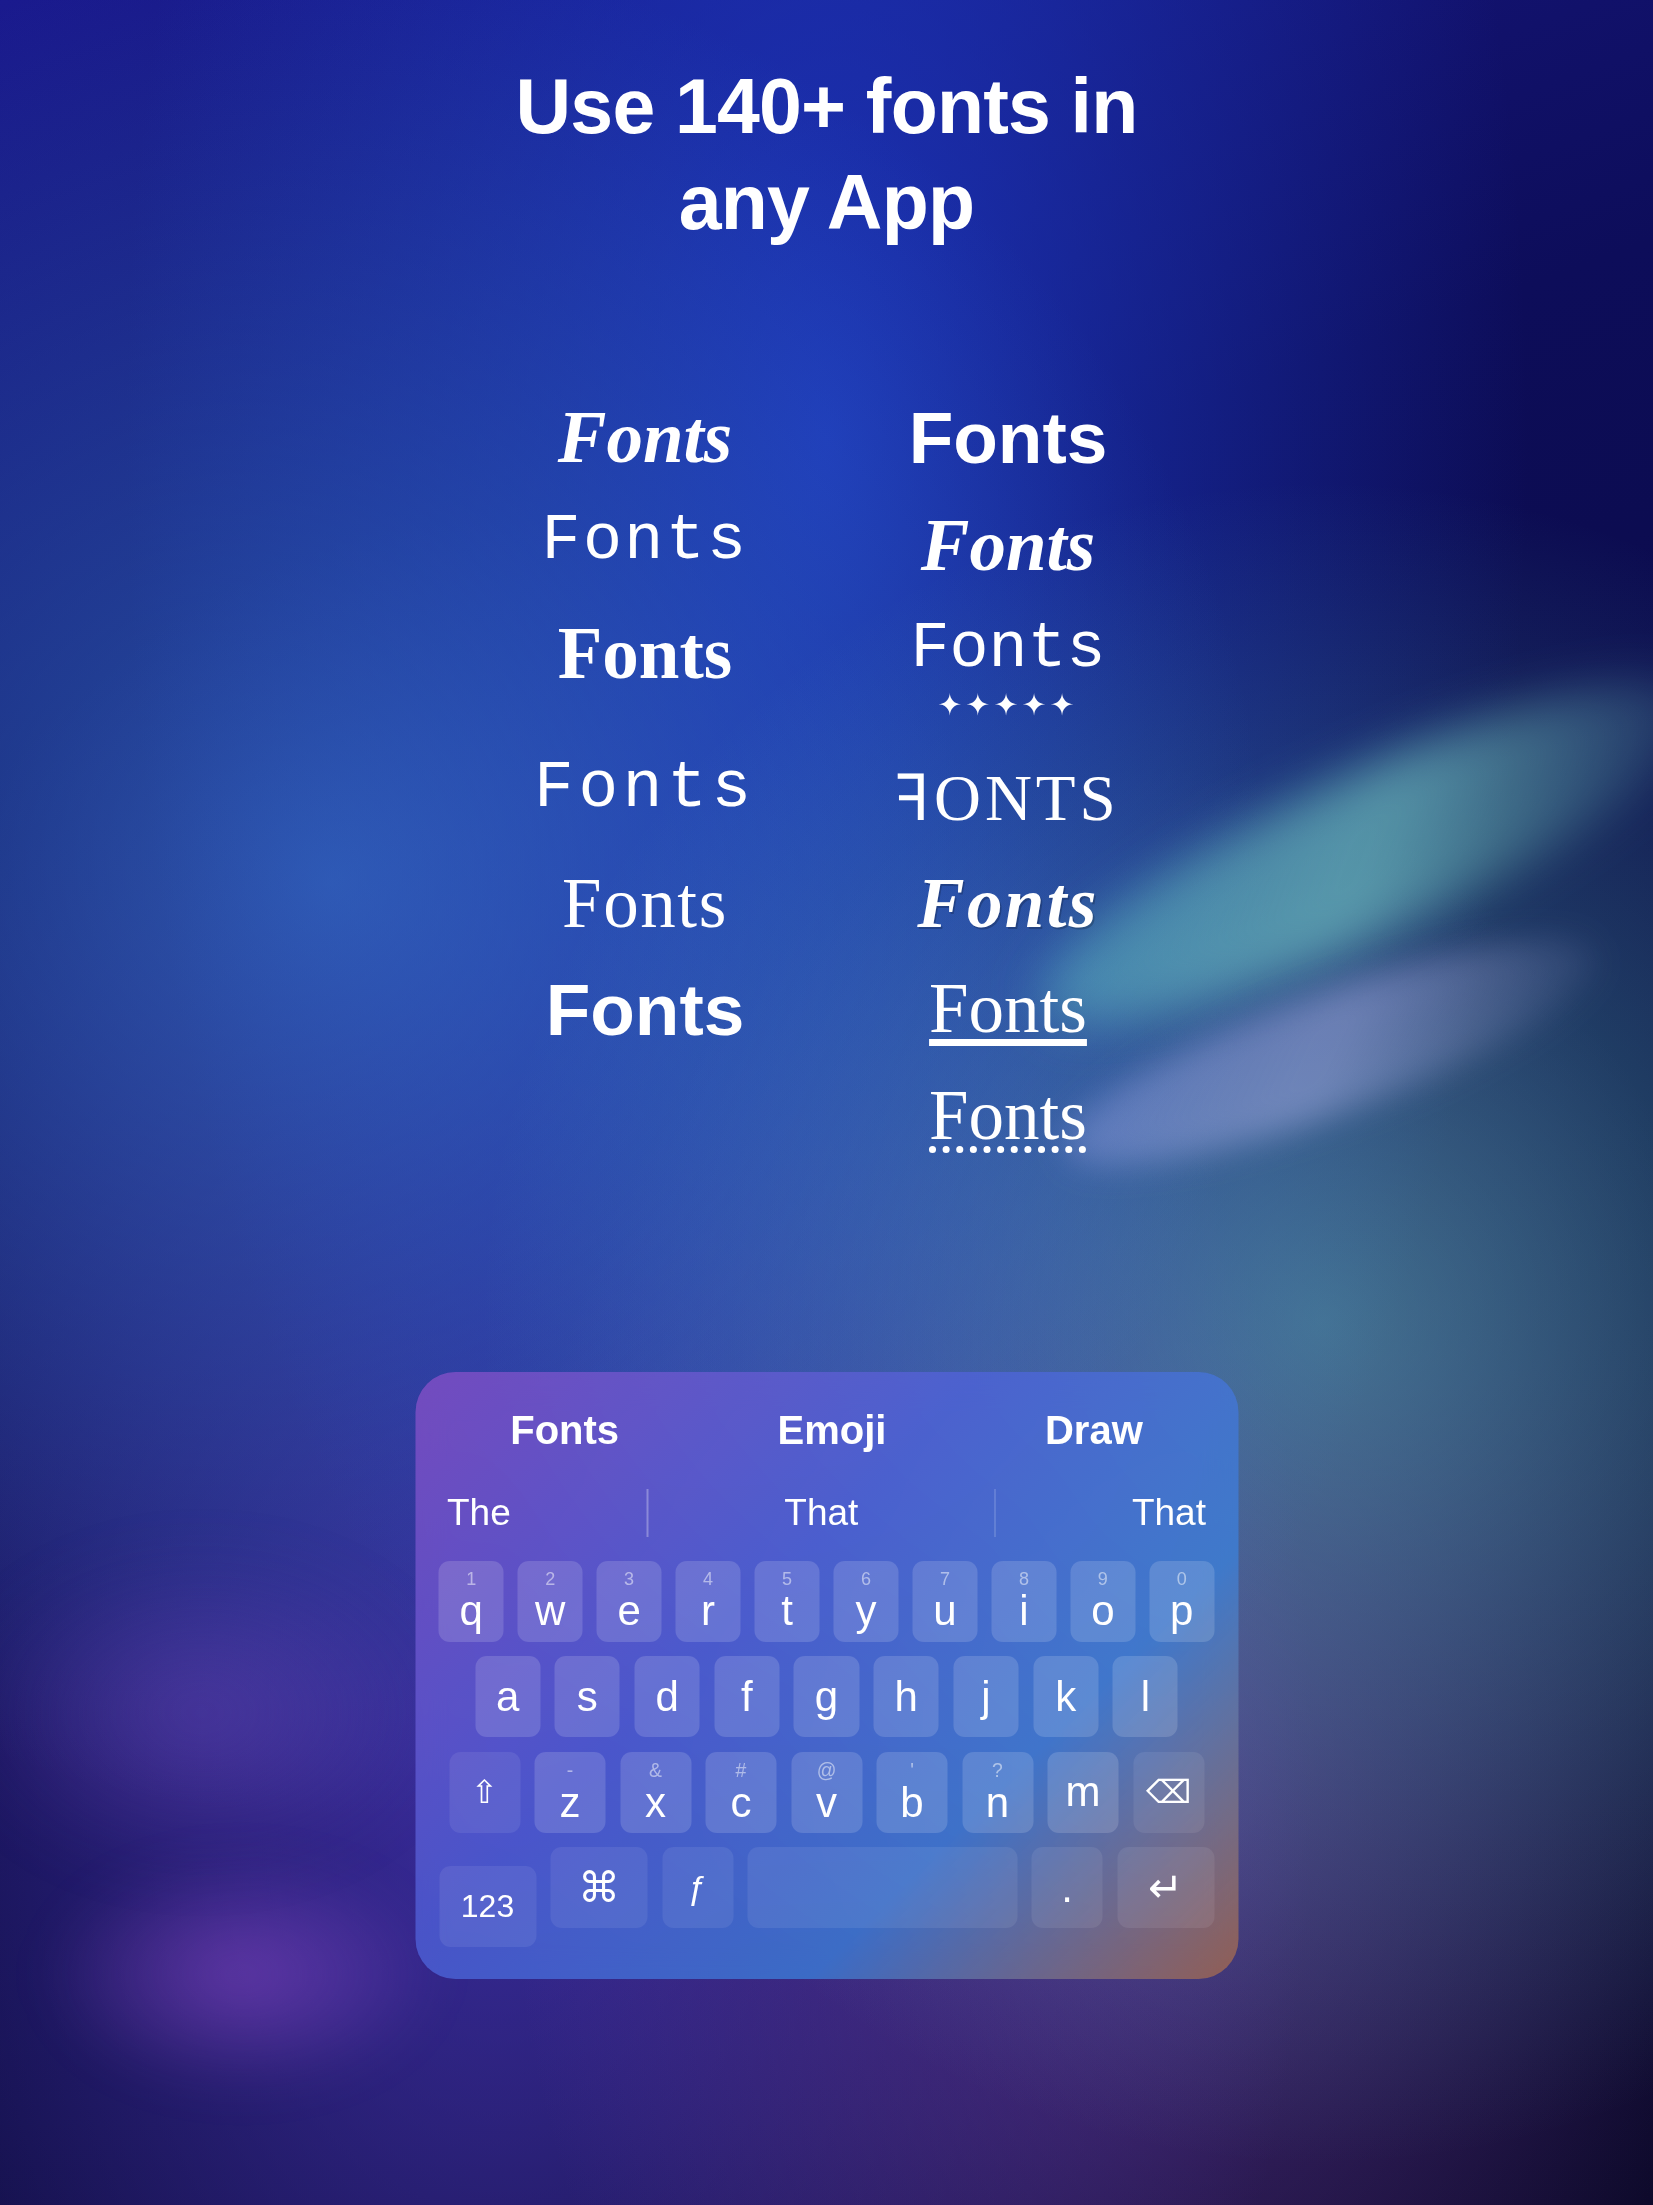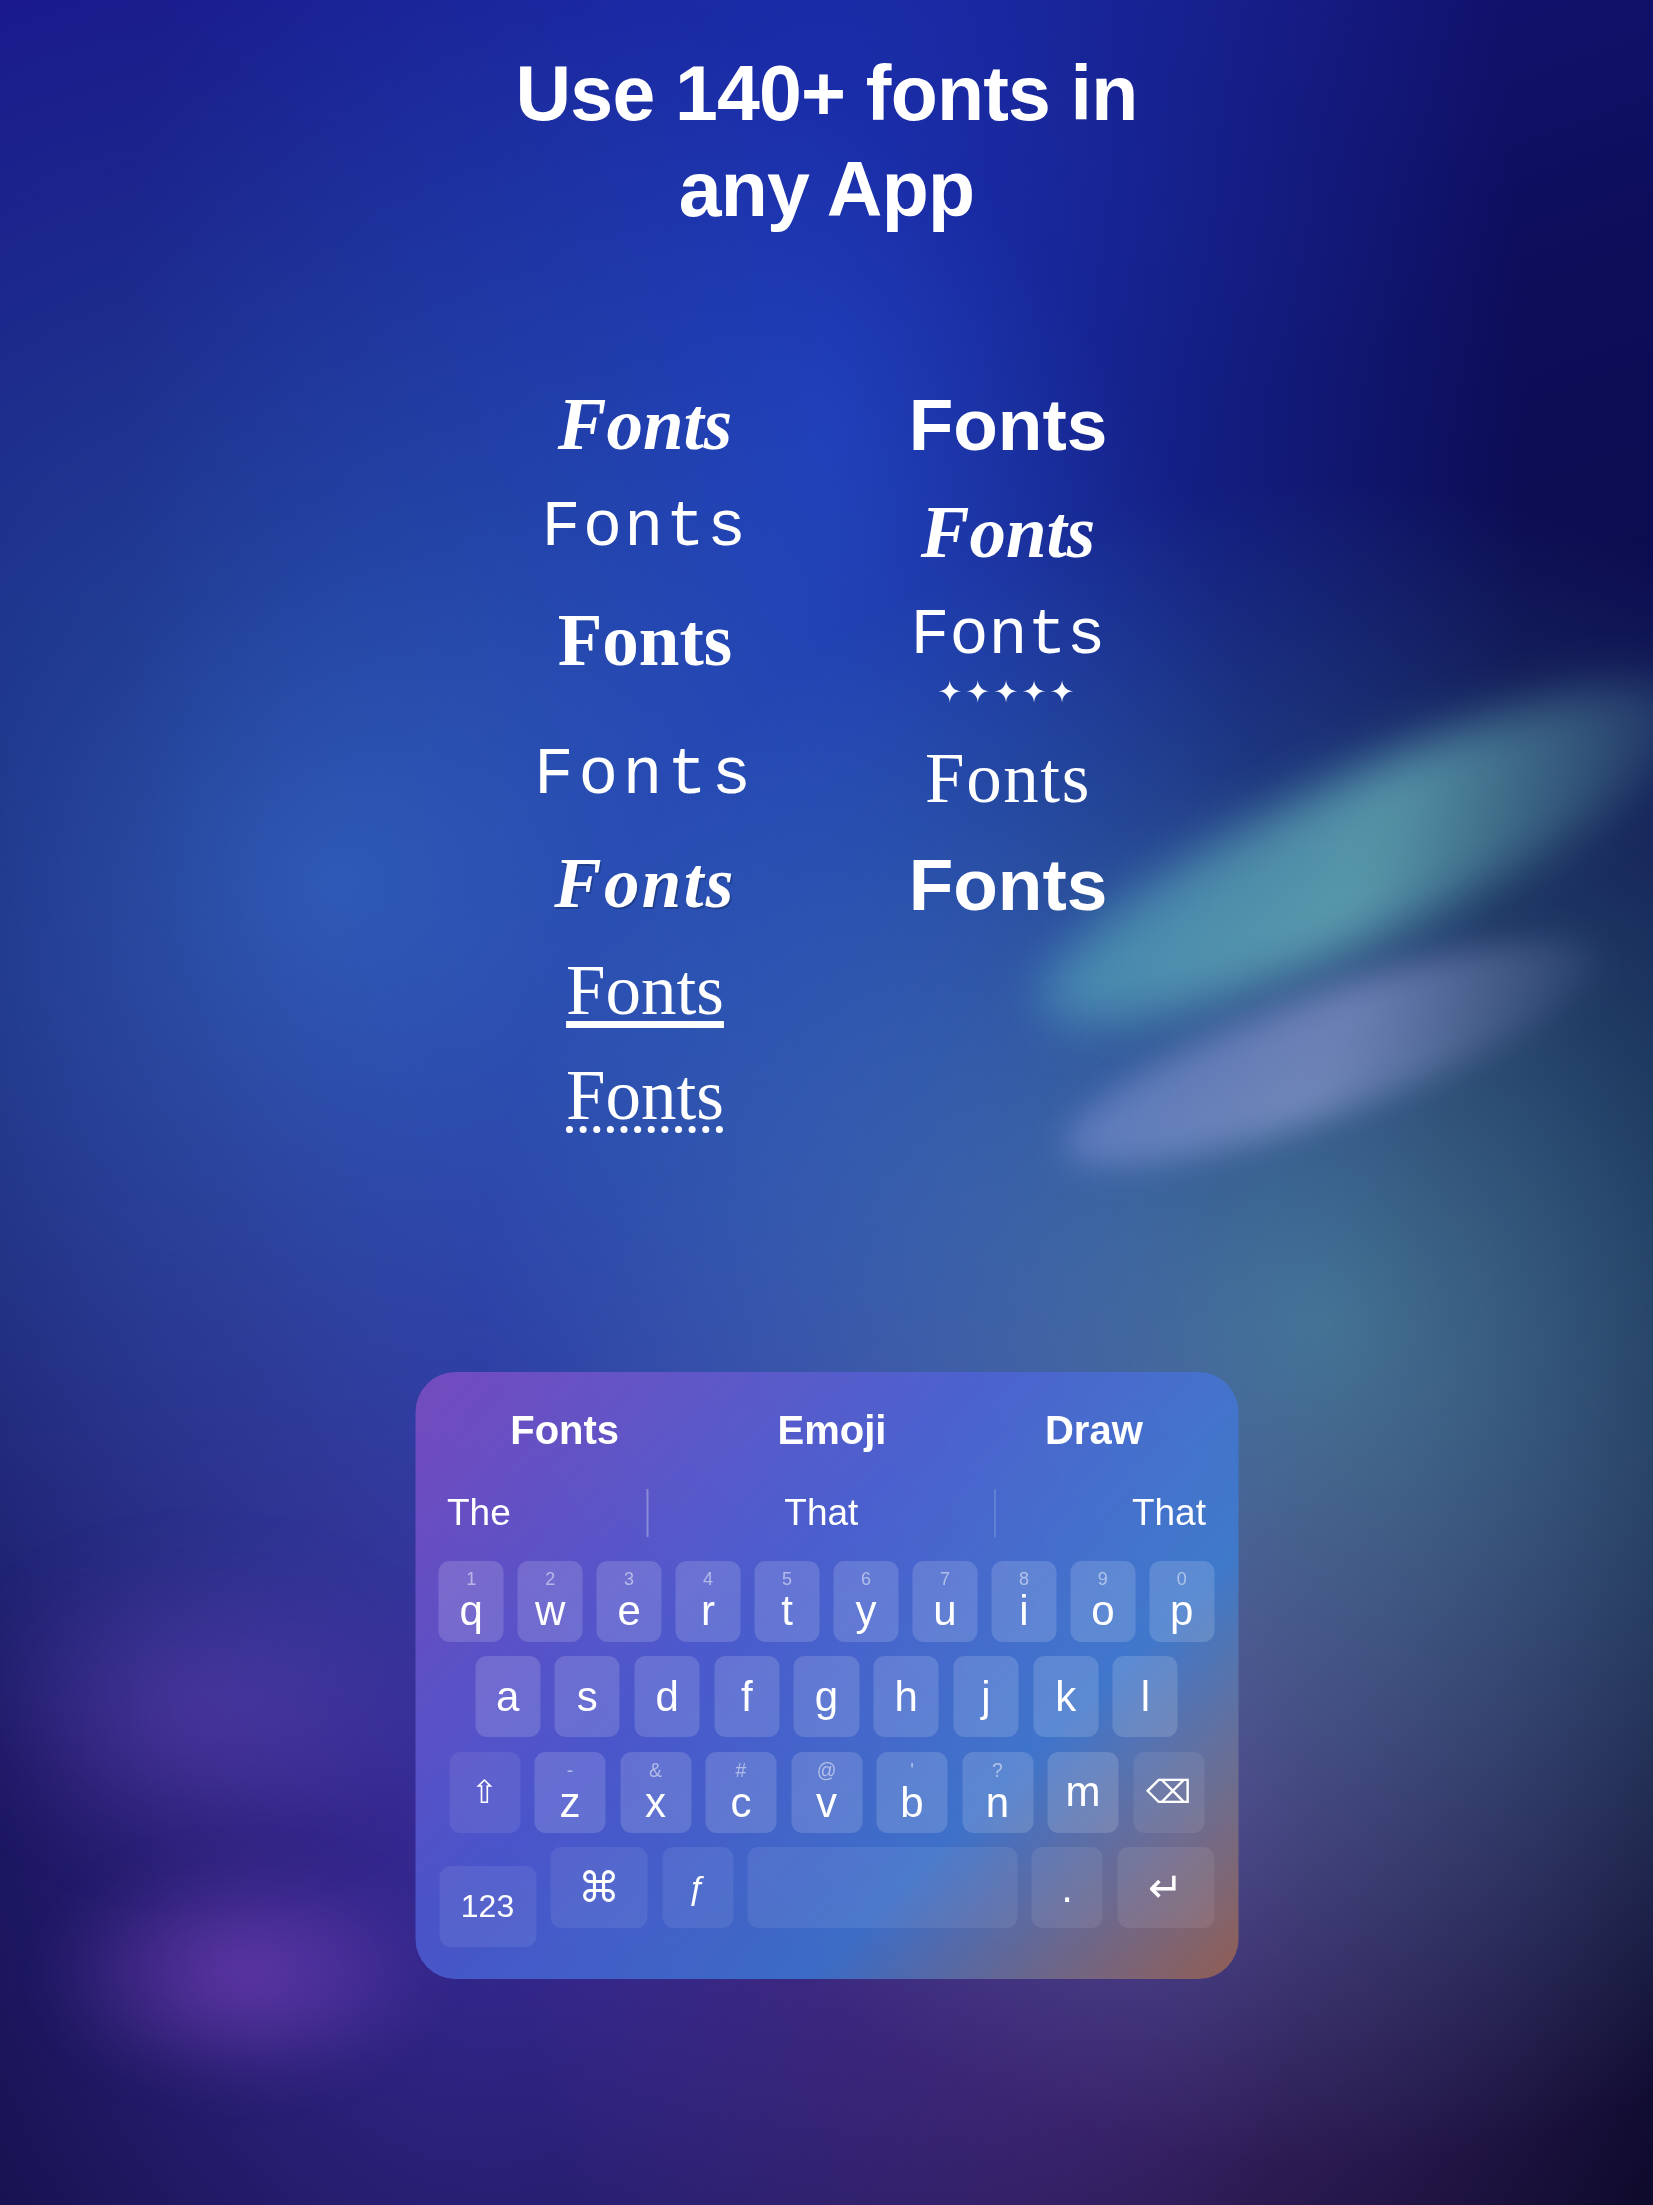--- a/index.html
+++ b/index.html
@@ -74,21 +74,21 @@
       width: 100%;
       height: 100%;
       display: flex;
       flex-direction: column;
       align-items: center;
     }
 
     
     .header {
       text-align: center;
-      margin-top: 45px;
+      margin-top: 58px;
       padding: 0 81px;
     }
 
     .header-title {
       color: white;
       font-size: 77px;
       font-weight: 700;
       line-height: 1.25;
       letter-spacing: -0.8px;
     }
@@ -410,20 +410,23 @@
     <div class="font-sample">
       <span class="font-serif-special">
         Fonts
         <span class="stars">✦✦✦✦✦</span>
       </span>
     </div>
 
     <div class="font-sample">
       <span class="font-thin" style="font-family: 'Courier New', monospace; font-weight: 300; letter-spacing: 4.8px; font-size: 66px;">Fonts</span>
     </div>
+    <div class="font-sample">
+      <span class="font-decorative" style="font-family: 'Times New Roman', serif; font-size: 65px; letter-spacing: 4px;">ꟻONTS</span>
+    </div>
 
     <div class="font-sample">
       <span style="font-size: 71px; font-weight: 300; font-family: Georgia, serif; letter-spacing: 1.6px;">Fonts</span>
     </div>
     <div class="font-sample">
       <span class="font-gothic" style="font-family: 'Palatino Linotype', Palatino, serif; font-style: italic; font-weight: 700; font-size: 71px; letter-spacing: 2.4px;">Fonts</span>
     </div>
 
     <div class="font-sample">
       <span class="font-sans-bold" style="font-size: 73px; font-weight: 800;">Fonts</span>

